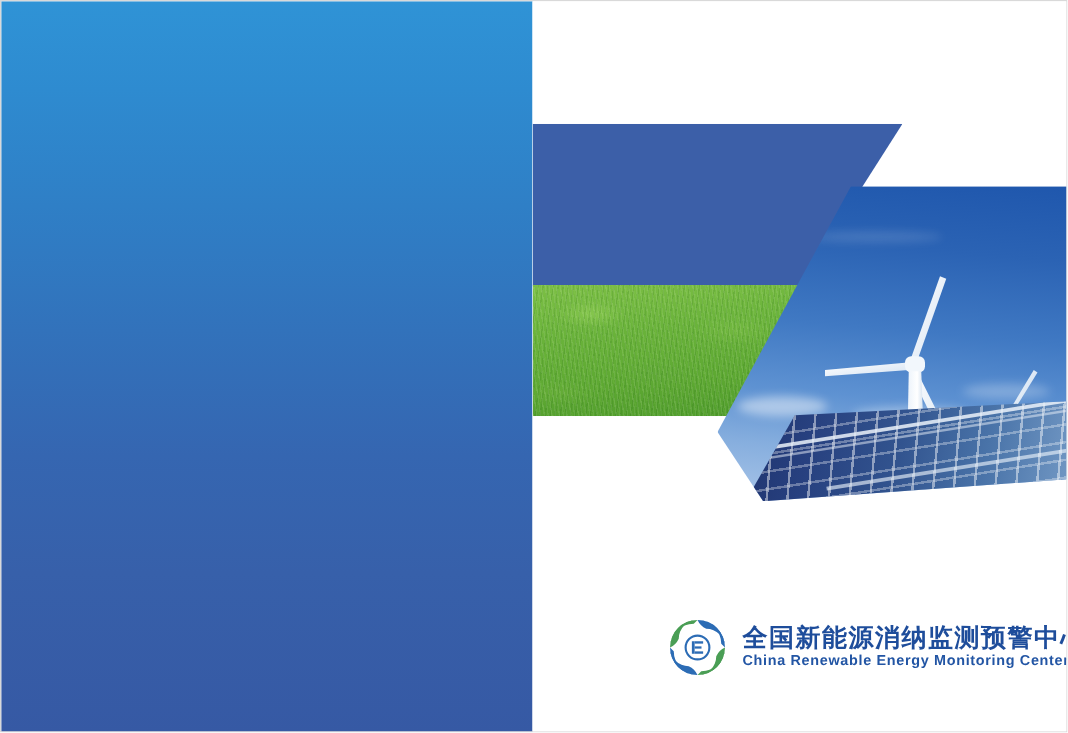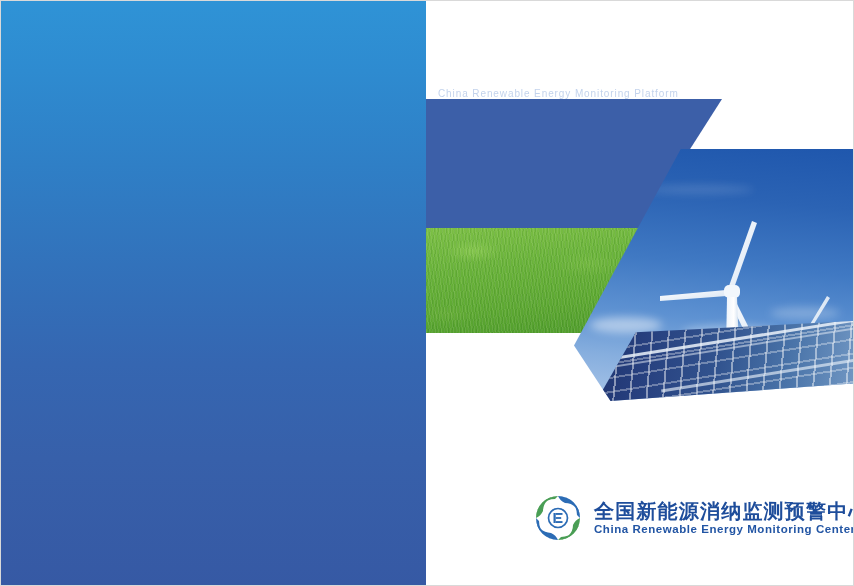--- a/index.html
+++ b/index.html
@@ -213,21 +213,20 @@
 <div class="cover">
 
   <div class="left-panel"></div>
 
   <div class="right-page">
 
     <div class="banner"></div>
     <div class="banner-inner">
       <div class="title-line">全国新能源电力消纳</div>
       <div class="title-line">监测预警平台</div>
-      <div class="subtitle">China Renewable Energy Monitoring Platform</div>
     </div>
 
     <div class="grass">
       <div class="grass-tex"></div>
     </div>
 
     <div class="photo">
 
       <div class="cloud c4"></div>
       <div class="cloud c1"></div>

